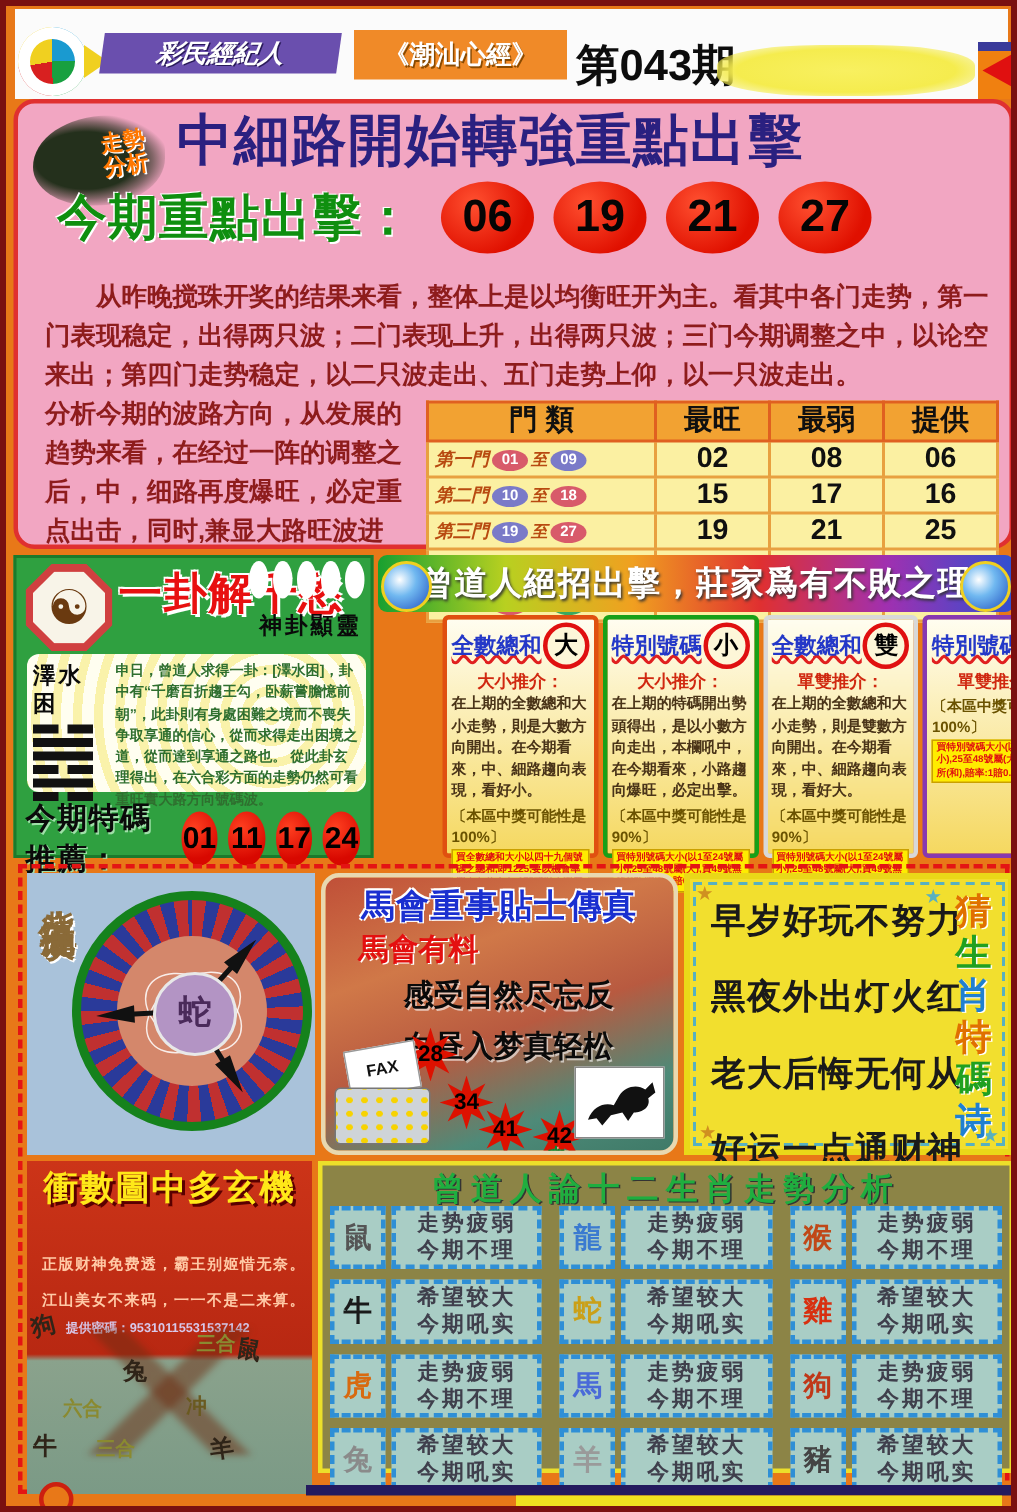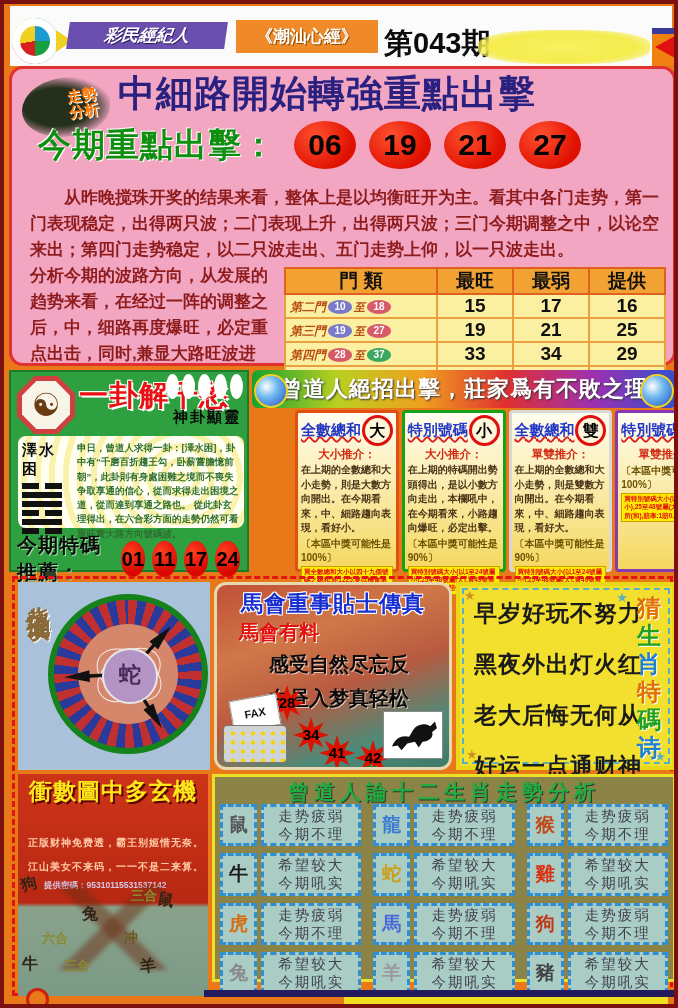--- a/index.html
+++ b/index.html
@@ -196,21 +196,21 @@
   .zodiac-title{position:absolute;left:0;top:1px;width:100%;text-align:center;font-size:21px;
     font-weight:900;color:#1fae3f;letter-spacing:5px;text-shadow:1px 1px 0 #333;}
   .zodiac-grid{position:absolute;left:5px;right:5px;top:27px;bottom:5px;display:grid;
     grid-template-columns:repeat(3,1fr);grid-template-rows:repeat(4,1fr);grid-auto-flow:column;
     column-gap:12px;row-gap:7px;}
   .tile{display:flex;gap:4px;}
   .tile-icon{width:37px;flex:none;background:#a9cdc5;border:3px dashed #2f8fd6;box-sizing:border-box;
     display:flex;align-items:center;justify-content:center;font-size:19px;font-weight:900;}
   .tile-text{flex:1;background:#a9cdc5;border:3px dashed #2f8fd6;box-sizing:border-box;
     display:flex;flex-direction:column;align-items:center;justify-content:center;
-    font-size:14.5px;font-weight:400;color:#3f3f4c;line-height:1.25;letter-spacing:2px;}
+    font-size:14.5px;font-weight:700;color:#3f3f4c;line-height:1.25;letter-spacing:2px;}
   .tile:nth-child(1) .tile-icon{color:#555;} .tile:nth-child(2) .tile-icon{color:#1a1a1a;}
   .tile:nth-child(3) .tile-icon{color:#d86a10;} .tile:nth-child(4) .tile-icon{color:#8a8a8a;}
   .tile:nth-child(5) .tile-icon{color:#3a7ad0;} .tile:nth-child(6) .tile-icon{color:#caa018;}
   .tile:nth-child(7) .tile-icon{color:#4a6ad8;} .tile:nth-child(8) .tile-icon{color:#9a9a9a;}
   .tile:nth-child(9) .tile-icon{color:#c04818;} .tile:nth-child(10) .tile-icon{color:#d83010;}
   .tile:nth-child(11) .tile-icon{color:#c03818;} .tile:nth-child(12) .tile-icon{color:#444;}
   
   .strip-navy{position:absolute;left:200px;right:0;bottom:7px;height:7px;background:#241a5e;}
   .strip-yellow{position:absolute;left:340px;right:6px;bottom:0;height:7px;background:#f0e020;}
   .corner-dot{position:absolute;left:22px;top:984px;width:17px;height:17px;border-radius:50%;
@@ -250,20 +250,26 @@
         <table class="gate-table">
           <thead>
             <tr>
               <th>門  類</th>
               <th>最旺</th>
               <th>最弱</th>
               <th>提供</th>
             </tr>
           </thead>
           <tbody>
+            <tr>
+              <td class="gate-cell"><span class="gate-name">第一門</span><span class="oval red">01</span><span class="zhi">至</span><span class="oval blue">09</span></td>
+              <td class="num-cell">02</td>
+              <td class="num-cell">08</td>
+              <td class="num-cell">06</td>
+            </tr>
             <tr>
               <td class="gate-cell"><span class="gate-name">第二門</span><span class="oval blue">10</span><span class="zhi">至</span><span class="oval red">18</span></td>
               <td class="num-cell">15</td>
               <td class="num-cell">17</td>
               <td class="num-cell">16</td>
             </tr>
             <tr>
               <td class="gate-cell"><span class="gate-name">第三門</span><span class="oval blue">19</span><span class="zhi">至</span><span class="oval red">27</span></td>
               <td class="num-cell">19</td>
               <td class="num-cell">21</td>

